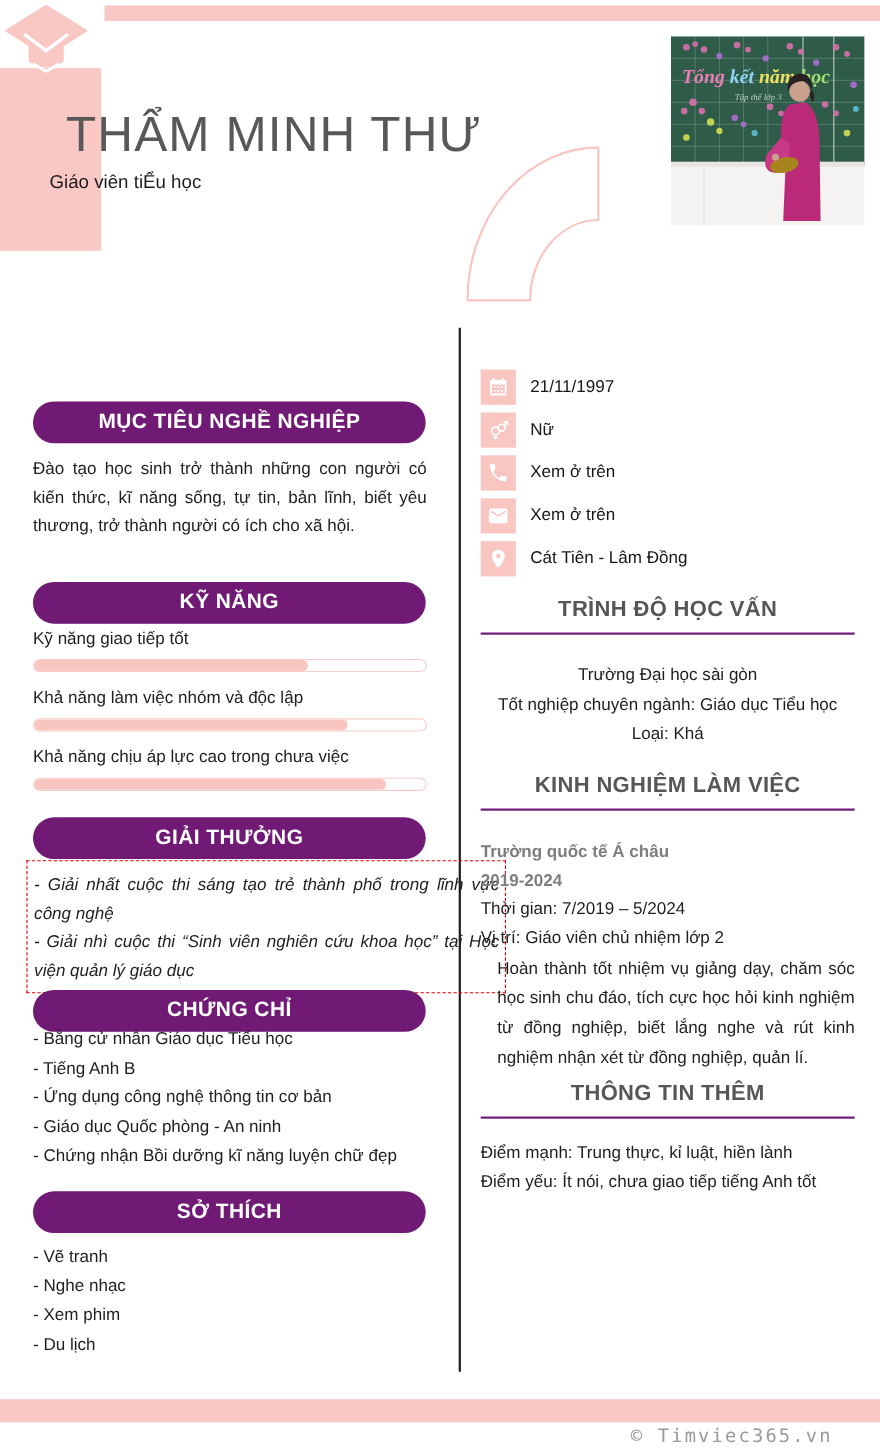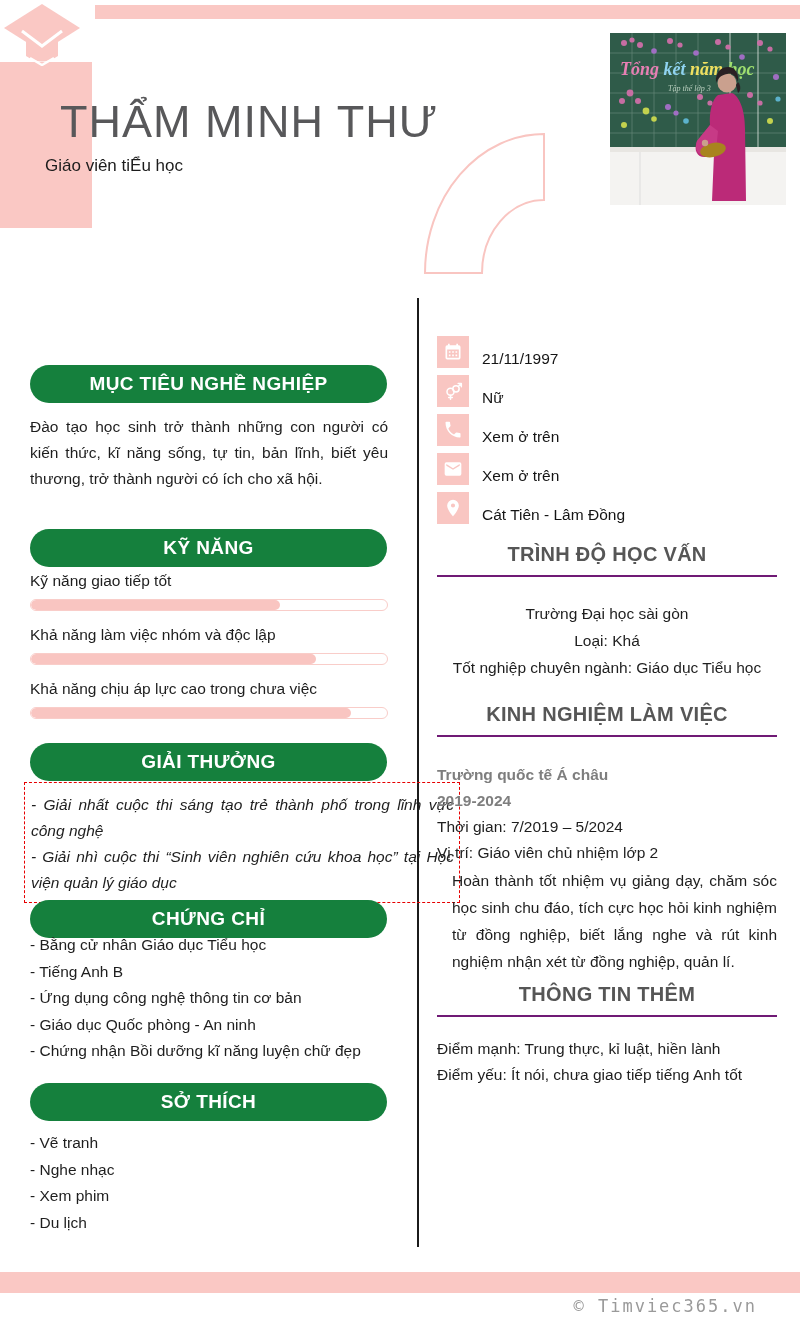--- a/index.html
+++ b/index.html
@@ -12,21 +12,21 @@
   .cap{position:absolute;left:2px;top:2px;width:80px;height:64px;}
   .arc{position:absolute;left:424px;top:133px;width:122px;height:142px;}
   .photo{position:absolute;left:610px;top:33px;width:176px;height:172px;}
 
   .name{position:absolute;left:60px;top:96px;font-size:45px;letter-spacing:1px;color:#58585a;white-space:nowrap;}
   .subtitle{position:absolute;left:45px;top:156px;font-size:17px;color:#1c1c1c;}
 
   .divider{position:absolute;left:417px;top:298px;width:2px;height:949px;background:#1b1b1b;}
 
   
-  .pill{position:absolute;left:30px;width:357px;height:38px;background:#15803d;border-radius:19px;
+  .pill{position:absolute;left:30px;width:357px;height:38px;background:#701a75;border-radius:19px;
         color:#fff;font-weight:bold;font-size:19px;letter-spacing:.4px;
         display:flex;align-items:center;justify-content:center;}
   .body-text{font-size:15.5px;line-height:26px;color:#1e1e1e;text-align:justify;}
   .objective-text{position:absolute;left:30px;top:414px;width:358px;}
 
   .skills{position:absolute;left:30px;top:572px;width:358px;}
   .skill{margin-bottom:15px;}
   .skill-label{font-size:15.5px;color:#1e1e1e;margin-bottom:9px;}
   .bar-track{height:10px;border:1px solid #f9cdc9;border-radius:7px;background:#fff;overflow:hidden;}
   .bar-fill{height:100%;background:#f9c5c1;border-radius:7px;}
@@ -34,21 +34,21 @@
   .awards-box{position:absolute;left:24px;top:782px;width:436px;box-sizing:border-box;
               border:1px dashed #e60000;padding:9px 5px 6px 6px;font-style:italic;}
   .awards-box .body-text{width:100%;}
 
   .list{position:absolute;left:30px;width:358px;font-size:15.5px;line-height:26.5px;color:#1e1e1e;}
   .cert-list{top:932px;}
   .hobby-list{top:1130px;}
 
   
   .contact{position:absolute;left:437px;top:336px;width:342px;}
-  .contact-row{display:flex;align-items:flex-end;height:32px;margin-bottom:7px;}
+  .contact-row{display:flex;align-items:center;height:32px;margin-bottom:7px;}
   .contact-icon{width:32px;height:32px;background:#f9c6c2;flex:0 0 32px;
                 display:flex;align-items:center;justify-content:center;}
   .contact-icon svg{width:20px;height:20px;}
   .contact-text{margin-left:13px;font-size:15.5px;color:#151515;}
 
   .r-header{position:absolute;left:437px;width:340px;text-align:center;font-size:20px;font-weight:bold;
             color:#565656;letter-spacing:.3px;padding-bottom:9px;border-bottom:2px solid #701a75;}
   .edu-header{top:543px;}
   .exp-header{top:703px;}
   .info-header{top:983px;}
@@ -256,22 +256,22 @@
             <path d="M12 2a7 7 0 0 0-7 7c0 5.25 7 13 7 13s7-7.75 7-13a7 7 0 0 0-7-7zm0 9.5A2.5 2.5 0 1 1 14.5 9 2.5 2.5 0 0 1 12 11.5z"></path>
           </svg>
       </span>
       <span class="contact-text">Cát Tiên - Lâm Đồng</span>
     </div>
   </div>
 
   <div class="r-header edu-header">TRÌNH ĐỘ HỌC VẤN</div>
   <div class="edu-lines">
     <div>Trường Đại học sài gòn</div>
+    <div>Tốt nghiệp chuyên ngành: Giáo dục Tiểu học</div>
     <div>Loại: Khá</div>
-    <div>Tốt nghiệp chuyên ngành: Giáo dục Tiểu học</div>
   </div>
 
   <div class="r-header exp-header">KINH NGHIỆM LÀM VIỆC</div>
   <div class="exp-block">
     <div class="exp-muted">Trường quốc tế Á châu</div>
     <div class="exp-muted">2019-2024</div>
     <div>Thời gian: 7/2019 – 5/2024</div>
     <div>Vị trí: Giáo viên chủ nhiệm lớp 2</div>
     <div class="exp-desc">Hoàn thành tốt nhiệm vụ giảng dạy, chăm sóc học sinh chu đáo, tích cực học hỏi kinh nghiệm từ đồng nghiệp, biết lắng nghe và rút kinh nghiệm nhận xét từ đồng nghiệp, quản lí.</div>
   </div>

